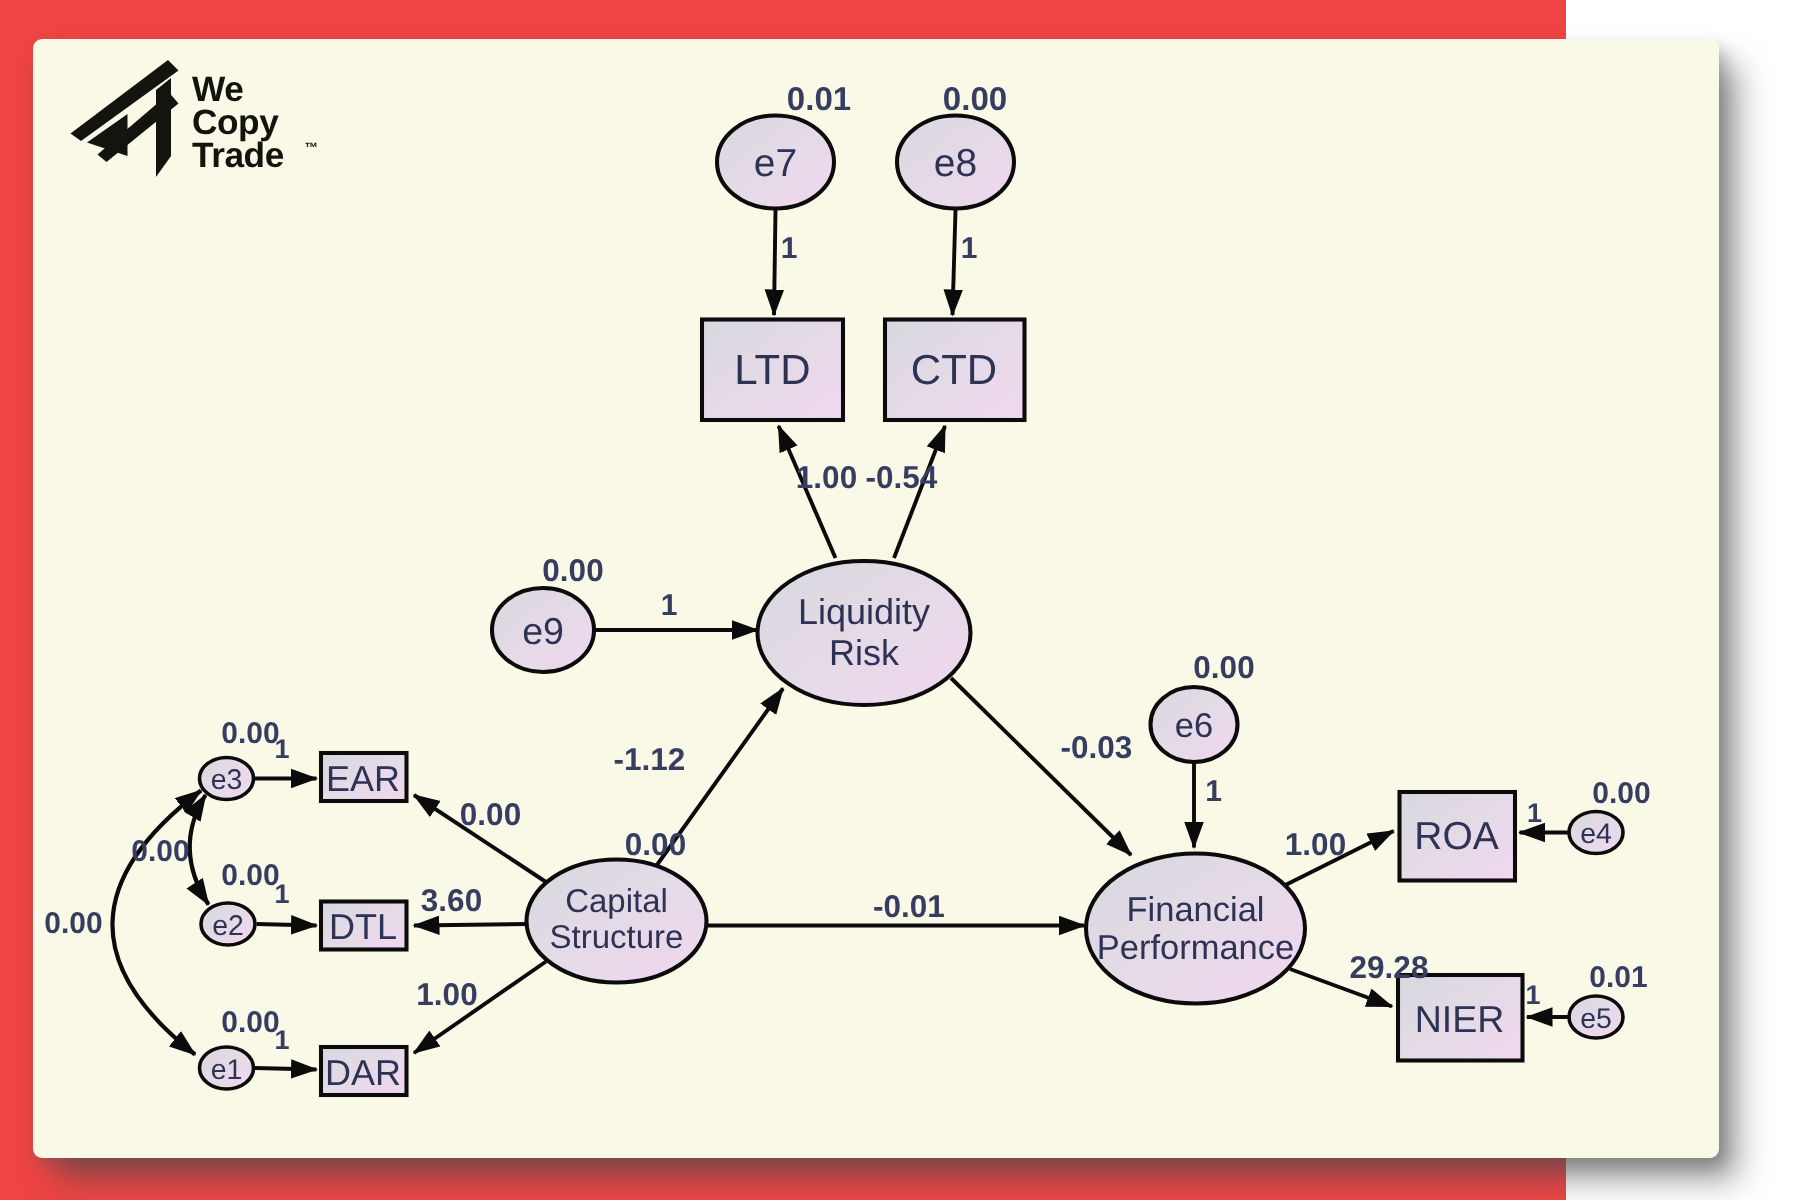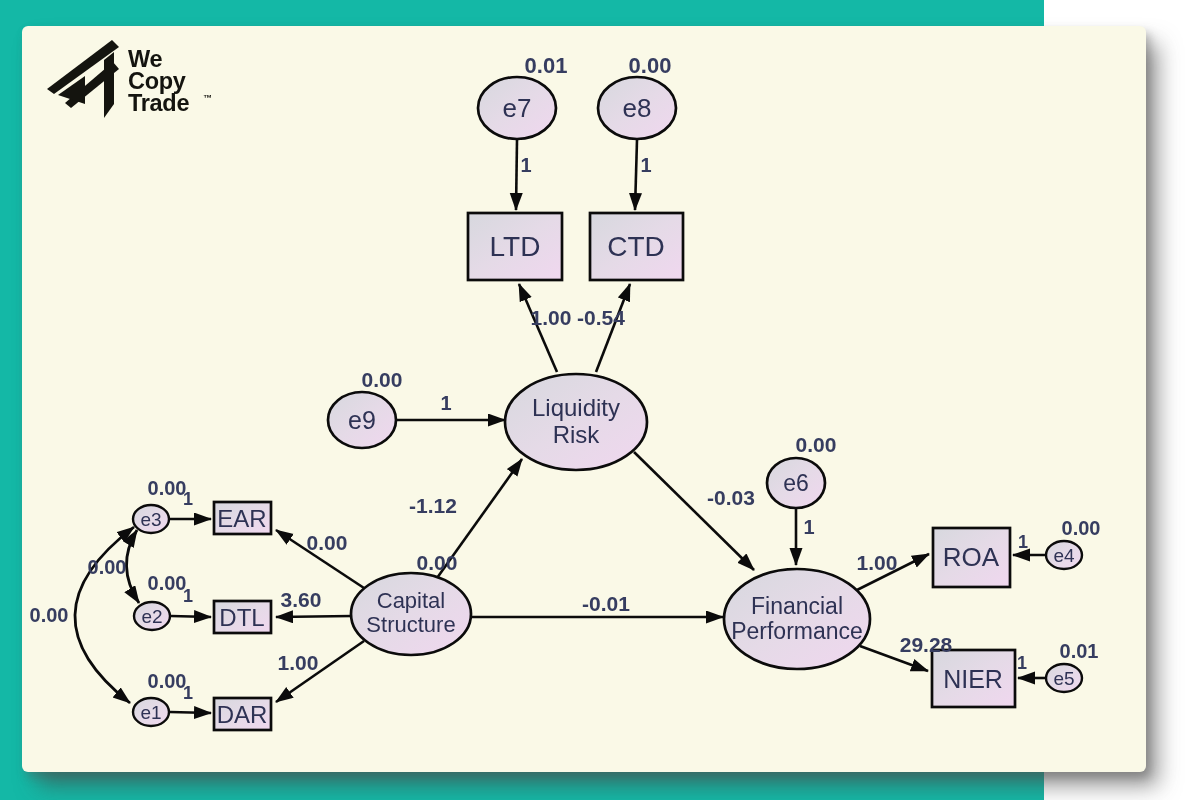--- a/index.html
+++ b/index.html
@@ -2,21 +2,21 @@
 <html><head>
 <meta charset="utf-8">
 <style>
   html,body{margin:0;padding:0;}
   body{
     width:1200px;height:800px;
     background:#ffffff;
     font-family:"Liberation Sans", sans-serif;
     overflow:hidden;
   }
-  .stage{position:relative;width:1044px;height:800px;background:#14b8a6;}
+  .stage{position:relative;width:1044px;height:800px;background:#ef4444;}
   .card{
     position:absolute;left:22px;top:26px;width:1124px;height:746px;
     background:#FAF9E7;
     border-radius:6px;
     box-shadow:14px 16px 22px -2px rgba(70,70,70,.55), 4px 6px 10px rgba(90,90,90,.35);
   }
   svg.diagram{position:absolute;left:0;top:0;width:1200px;height:800px;}
   .edge{stroke:#0b0b0b;stroke-width:2.6;fill:none;}
   .cov{stroke:#0b0b0b;stroke-width:2.8;fill:none;}
   .node{fill:url(#ng);stroke:#0b0b0b;stroke-width:2.7;}

